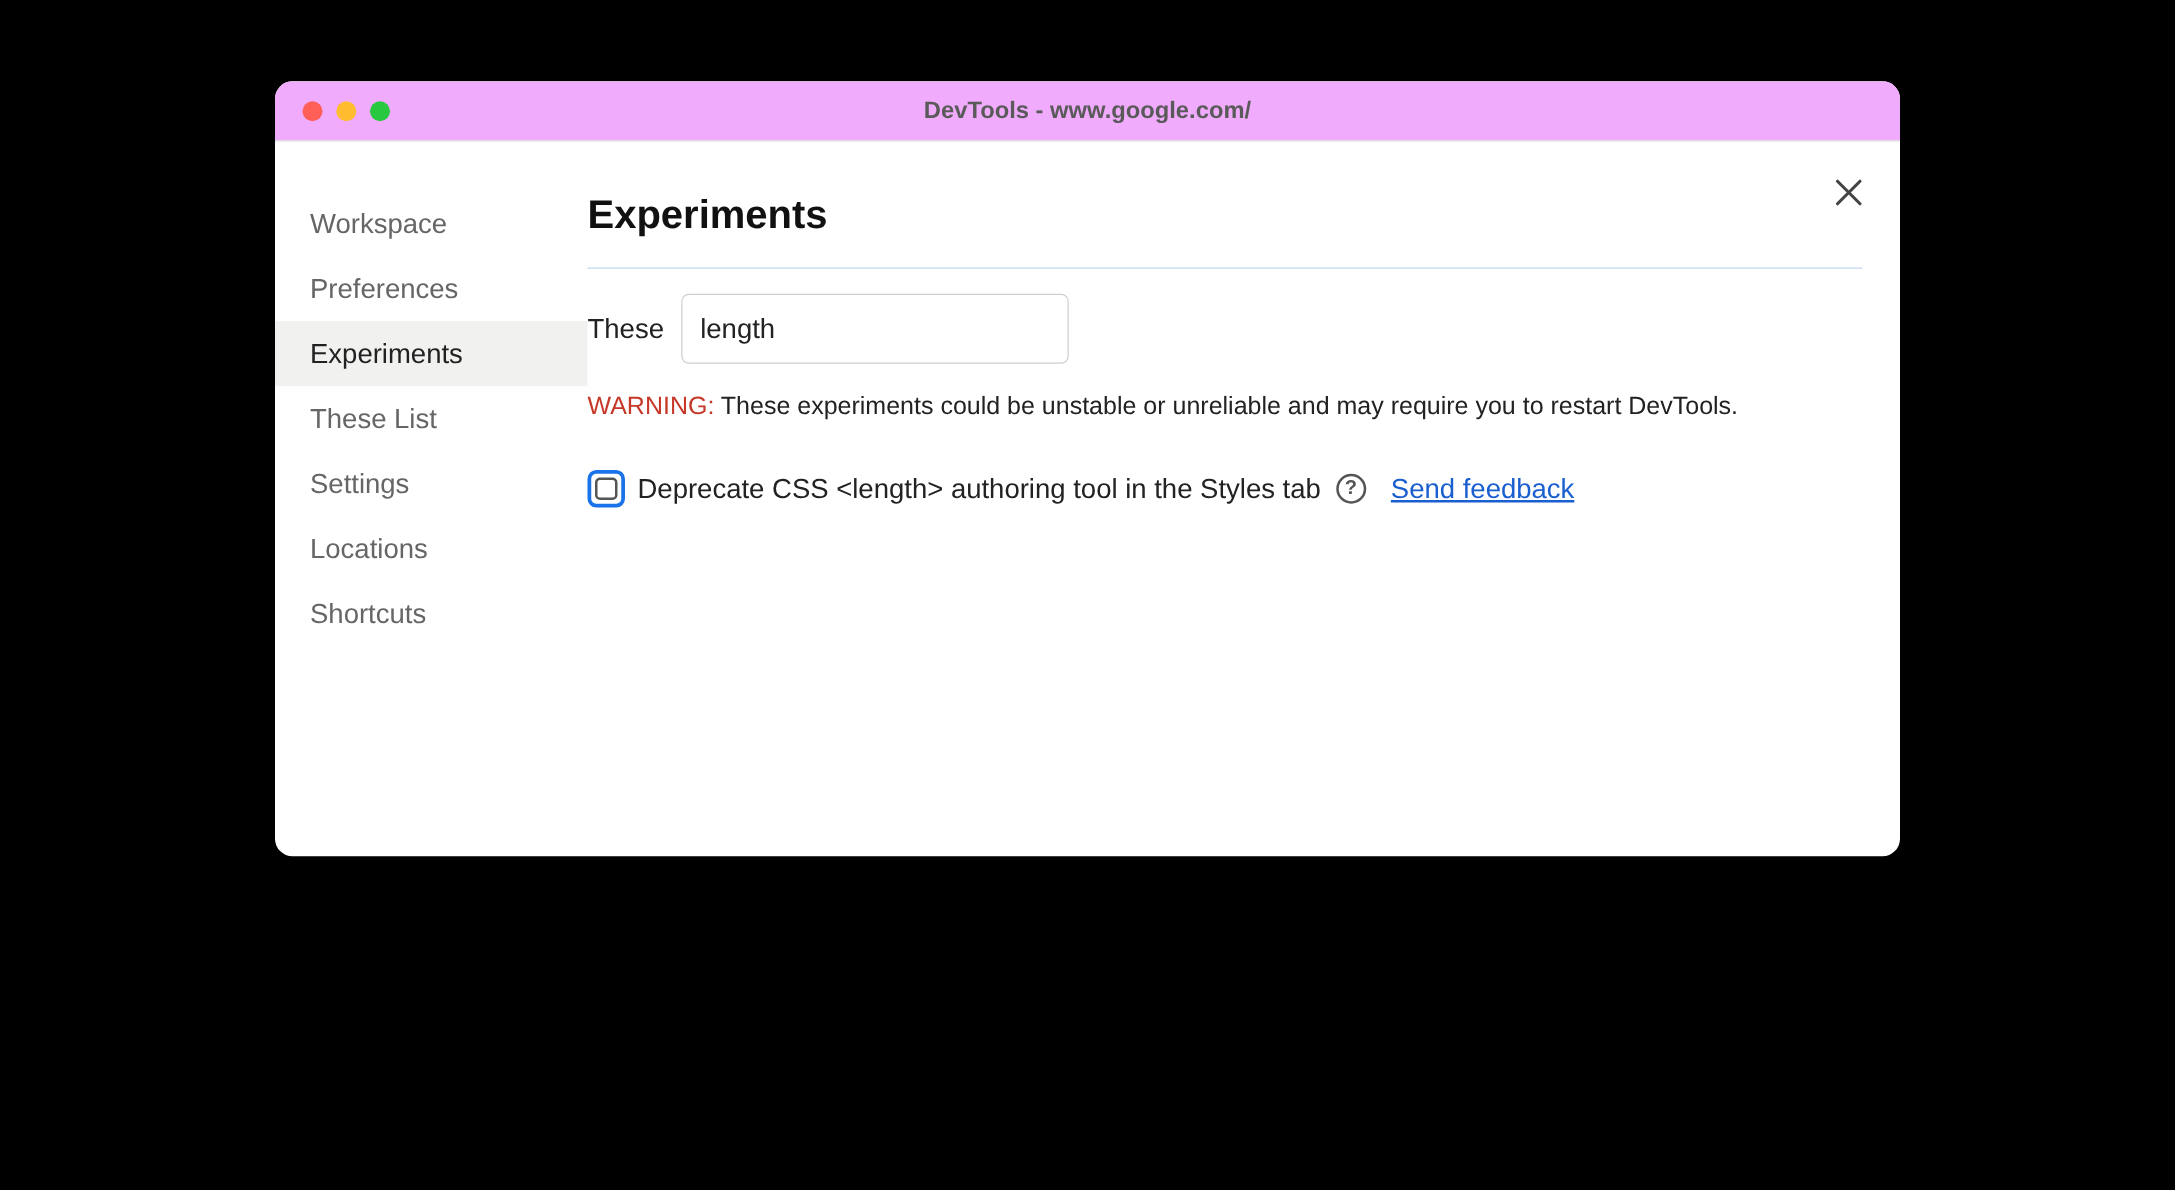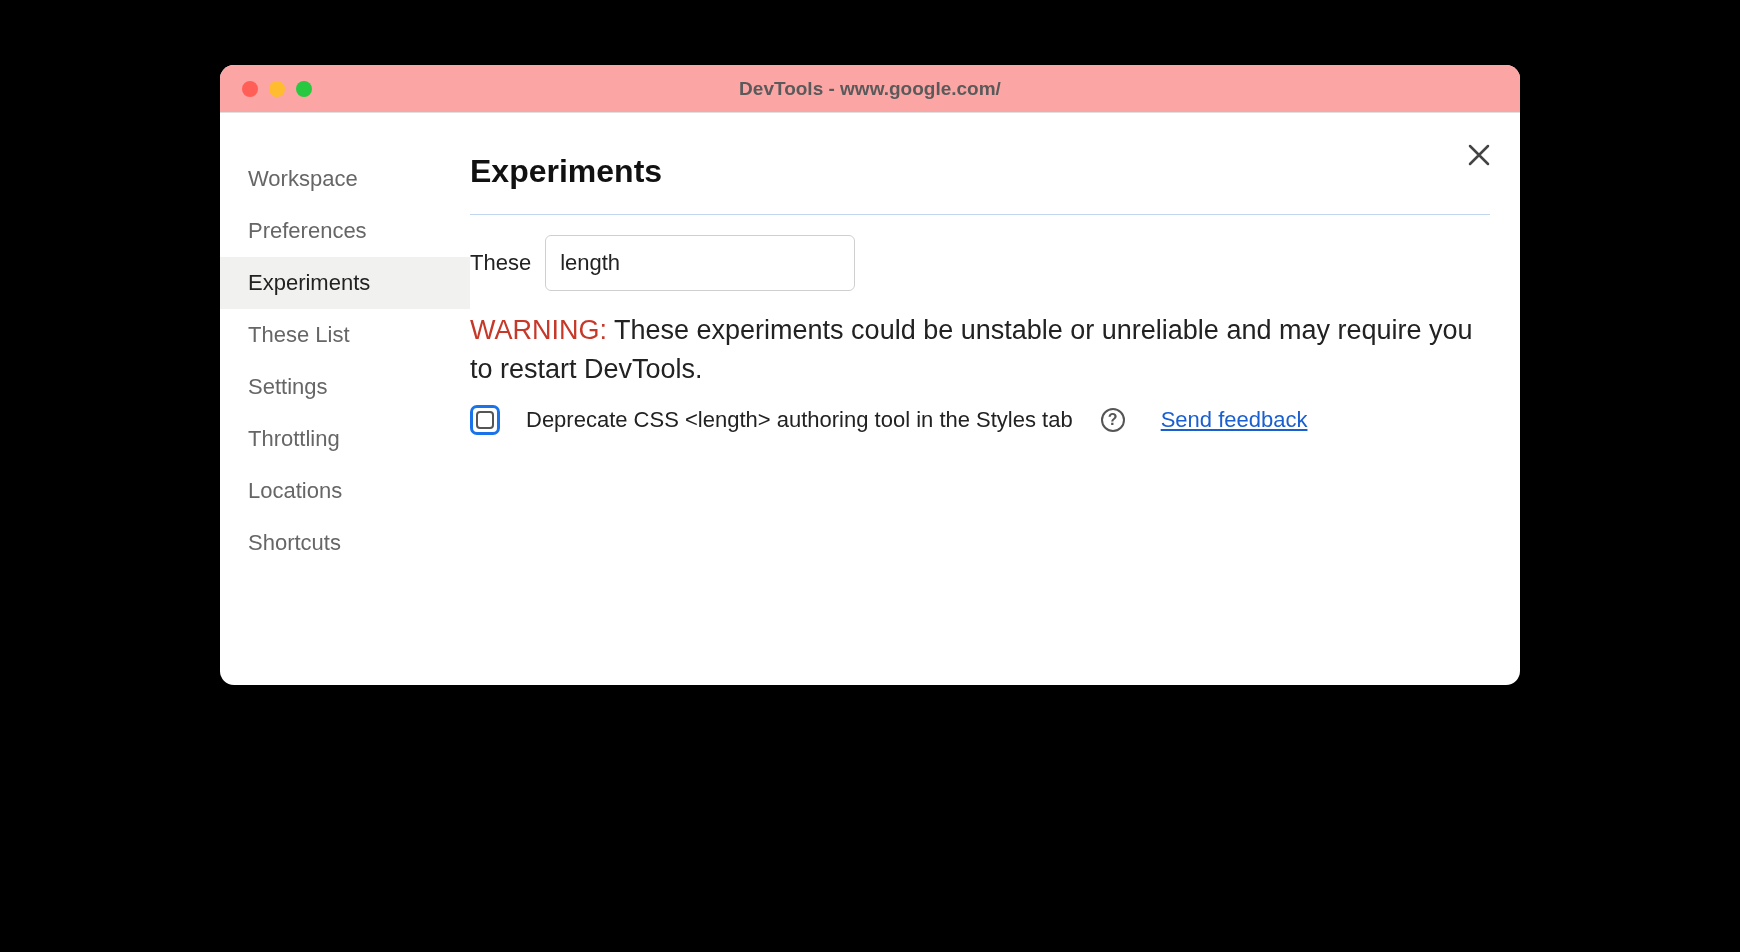--- a/index.html
+++ b/index.html
@@ -22,21 +22,21 @@
       height: 620px;
       background: #fff;
       border-radius: 14px;
       overflow: hidden;
       box-shadow: 0 20px 60px rgba(0,0,0,0.5);
       display: flex;
       flex-direction: column;
     }
     .titlebar {
       height: 48px;
-      background: #fca5a5;
+      background: #f0abfc;
       border-bottom: 1px solid #e0e0e0;
       display: flex;
       align-items: center;
       position: relative;
     }
     .traffic-lights {
       display: flex;
       gap: 11px;
       padding-left: 22px;
     }
@@ -124,33 +124,33 @@
       width: 310px;
       height: 56px;
       border: 1px solid #cfcfcf;
       border-radius: 6px;
       padding: 0 14px;
       font-size: 22px;
       color: #222;
       outline: none;
     }
     .warning-text {
-      font-size: 27px;
+      font-size: 20px;
       color: #222;
       line-height: 1.45;
-      margin-bottom: 16px;
+      margin-bottom: 36px;
     }
     .warning-label {
       color: #c63929;
       font-weight: 500;
     }
     .experiment-row {
       display: flex;
       align-items: center;
-      gap: 26px;
+      gap: 10px;
       font-size: 22px;
     }
     .checkbox {
       width: 30px;
       height: 30px;
       border: 3px solid #1a73e8;
       border-radius: 7px;
       background: #fff;
       display: inline-flex;
       align-items: center;
@@ -204,21 +204,20 @@
       <svg width="22" height="22" viewBox="0 0 22 22">
           <path d="M2 2 L20 20 M20 2 L2 20" stroke="#444" stroke-width="2.5" stroke-linecap="round"></path>
         </svg>
     </div>
     <div class="sidebar">
       <div class="sidebar-item">Workspace</div>
       <div class="sidebar-item">Preferences</div>
       <div class="sidebar-item active">Experiments</div>
       <div class="sidebar-item">These List</div>
       <div class="sidebar-item">Settings</div>
-      <div class="sidebar-item">Throttling</div>
       <div class="sidebar-item">Locations</div>
       <div class="sidebar-item">Shortcuts</div>
     </div>
     <div class="main">
       <div class="main-title">Experiments</div>
       <div class="divider"></div>
       <div class="filter-row">
         <span class="filter-label">These</span>
         <input class="filter-input" type="text" value="length" style="">
       </div>

